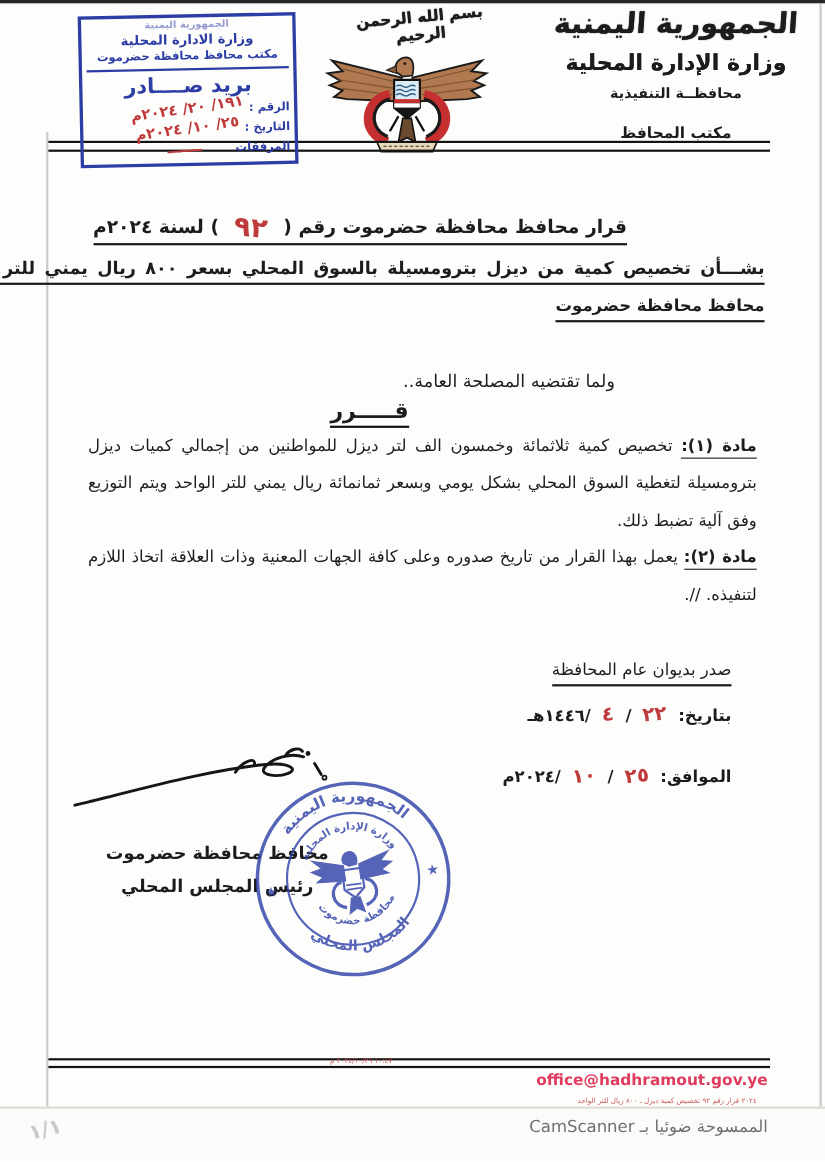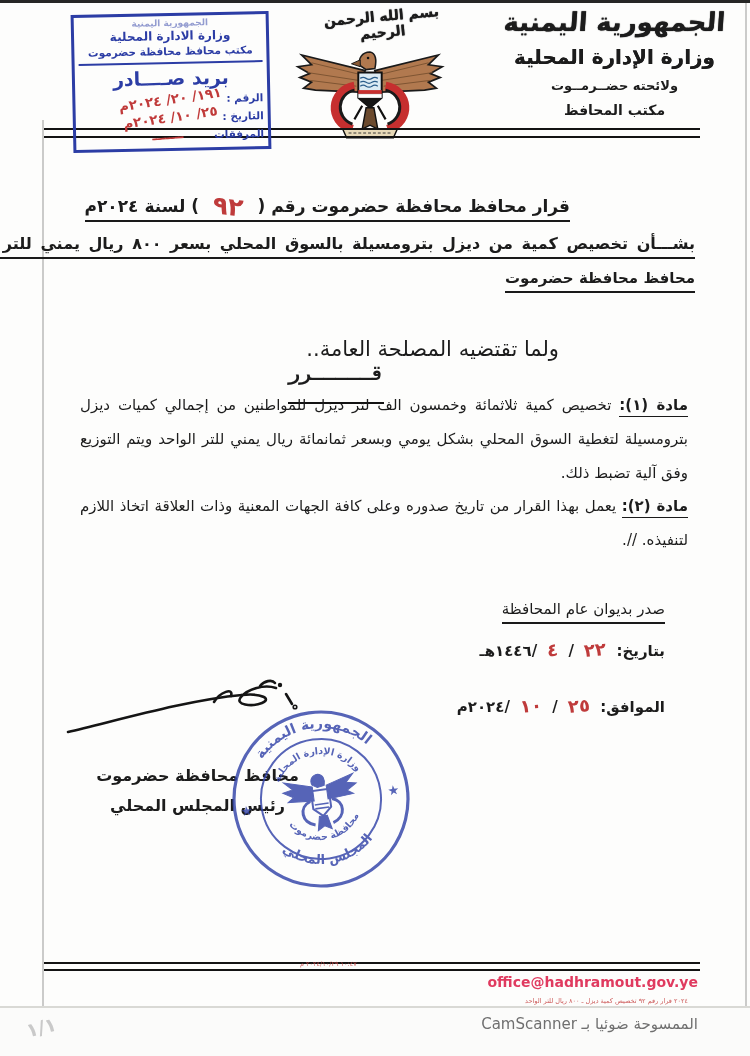--- a/index.html
+++ b/index.html
@@ -15,21 +15,21 @@
   .edge-left{position:absolute;top:120px;left:42px;width:2px;bottom:50px;background:rgba(110,110,110,.35);}
   .edge-right{position:absolute;top:3px;right:3px;width:2px;bottom:50px;background:rgba(110,110,110,.35);}
   .doc-bottom-line{position:absolute;top:1006px;left:0;right:0;height:0;border-top:2px solid #d9d9d5;}
   .below-strip{position:absolute;top:1008px;left:0;right:0;bottom:0;background:#fbfbfa;}
 
   
   .hdr-right{top:6px;right:8px;width:255px;text-align:center;}
   .hdr-republic{font-size:26px;font-weight:bold;transform:skewX(-4deg);text-shadow:0 0 1px #111;line-height:1.25;}
   .hdr-ministry{font-size:20px;font-weight:bold;text-shadow:0 0 .6px #111;margin-top:6px;}
   .hdr-gov{font-size:13px;font-weight:bold;margin-top:9px;}
-  .hdr-office{font-size:14px;font-weight:bold;margin-top:9px;}
+  .hdr-office{font-size:14px;font-weight:bold;margin-top:20px;}
 
   .bismillah{top:8px;left:312px;width:140px;text-align:center;font-size:14px;font-weight:bold;
     transform:rotate(-5deg);line-height:1.15;text-shadow:0 0 1px #000;}
   .emblem{top:46px;left:292px;width:156px;height:96px;}
 
   
   .mail-stamp{top:13px;left:72px;width:184px;border:3px solid #2c3da5;color:#2c3da5;
     transform:rotate(-1.2deg);padding:2px 4px 6px 4px;text-align:center;background:transparent;z-index:3;}
   .ms-top{border-bottom:2.5px solid #2c3da5;padding-bottom:5px;}
   .ms-l1{font-size:9px;font-weight:bold;opacity:.5;white-space:nowrap;overflow:hidden;}
@@ -45,23 +45,23 @@
   
   .u{border-bottom:2px solid #1a1a1a;padding-bottom:4px;}
   .title-line{top:189px;right:180px;font-size:17px;font-weight:bold;white-space:nowrap;}
   .decree-number{display:inline-block;color:#bf3b3b;font-size:25px;font-weight:bold;
     transform:rotate(6deg) translateY(3px);padding:0 14px;}
   .subject{top:234px;right:55px;left:88px;text-align:right;font-size:16px;font-weight:bold;word-spacing:3px;white-space:nowrap;}
   .issuer{top:269px;right:55px;font-size:15px;font-weight:bold;}
 
   
   .preamble1{top:300px;right:170px;font-size:15px;}
-  .preamble2{top:337px;right:191px;font-size:21px;}
+  .preamble2{top:337px;right:191px;font-size:16px;}
   .decided{top:361px;left:288px;width:96px;text-align:center;font-size:20px;font-weight:bold;}
-  .decided .u{border-bottom:2.5px solid #131313;padding-bottom:16px;font-family:Liberation Mono, monospace;}
+  .decided .u{border-bottom:2.5px solid #131313;padding-bottom:2px;}
   .article{right:62px;left:80px;text-align:justify;font-size:15px;line-height:34px;}
   .article-1{top:388px;}
   .article-2{top:489px;}
   .art-label{font-weight:bold;border-bottom:1.6px solid #1a1a1a;padding-bottom:2px;}
 
   
   .issued-title{top:600px;right:85px;font-size:15px;font-weight:normal;}
   .date-line{right:85px;font-size:15px;font-weight:bold;white-space:nowrap;}
   .hijri{top:639px;}
   .greg{top:695px;}
@@ -91,21 +91,21 @@
 
 <div class="page">
 
   <div class="edge-top"></div>
   <div class="edge-left"></div>
   <div class="edge-right"></div>
 
   <div class="abs hdr-right" dir="rtl">
     <div class="hdr-republic">الجمهورية اليمنية</div>
     <div class="hdr-ministry">وزارة الإدارة المحلية</div>
-    <div class="hdr-gov">ولائحته حضــرمــوت</div>
+    <div class="hdr-gov">محافظــة التنفيذية</div>
     <div class="hdr-office">مكتب المحافظ</div>
   </div>
 
   <div class="abs bismillah" dir="rtl">بسم الله الرحمن الرحيم</div>
   <div class="abs emblem">
     <svg width="156" height="96" viewBox="0 0 160 96">
       <path d="M75,24 L10,8 L20,18 L6,20 L18,27 L8,31 L20,36 L12,42 L24,44 L68,46 Z" fill="#b1794f" stroke="#1a1a1a" stroke-width="1.8"></path>
       <path d="M85,24 L150,8 L140,18 L154,20 L142,27 L152,31 L140,36 L148,42 L136,44 L92,46 Z" fill="#b1794f" stroke="#1a1a1a" stroke-width="1.8"></path>
       <path d="M20,16 L70,28 M16,26 L68,34 M18,34 L66,40" stroke="#7c5331" stroke-width="1" fill="none"></path>
       <path d="M140,16 L90,28 M144,26 L92,34 M142,34 L94,40" stroke="#7c5331" stroke-width="1" fill="none"></path>

